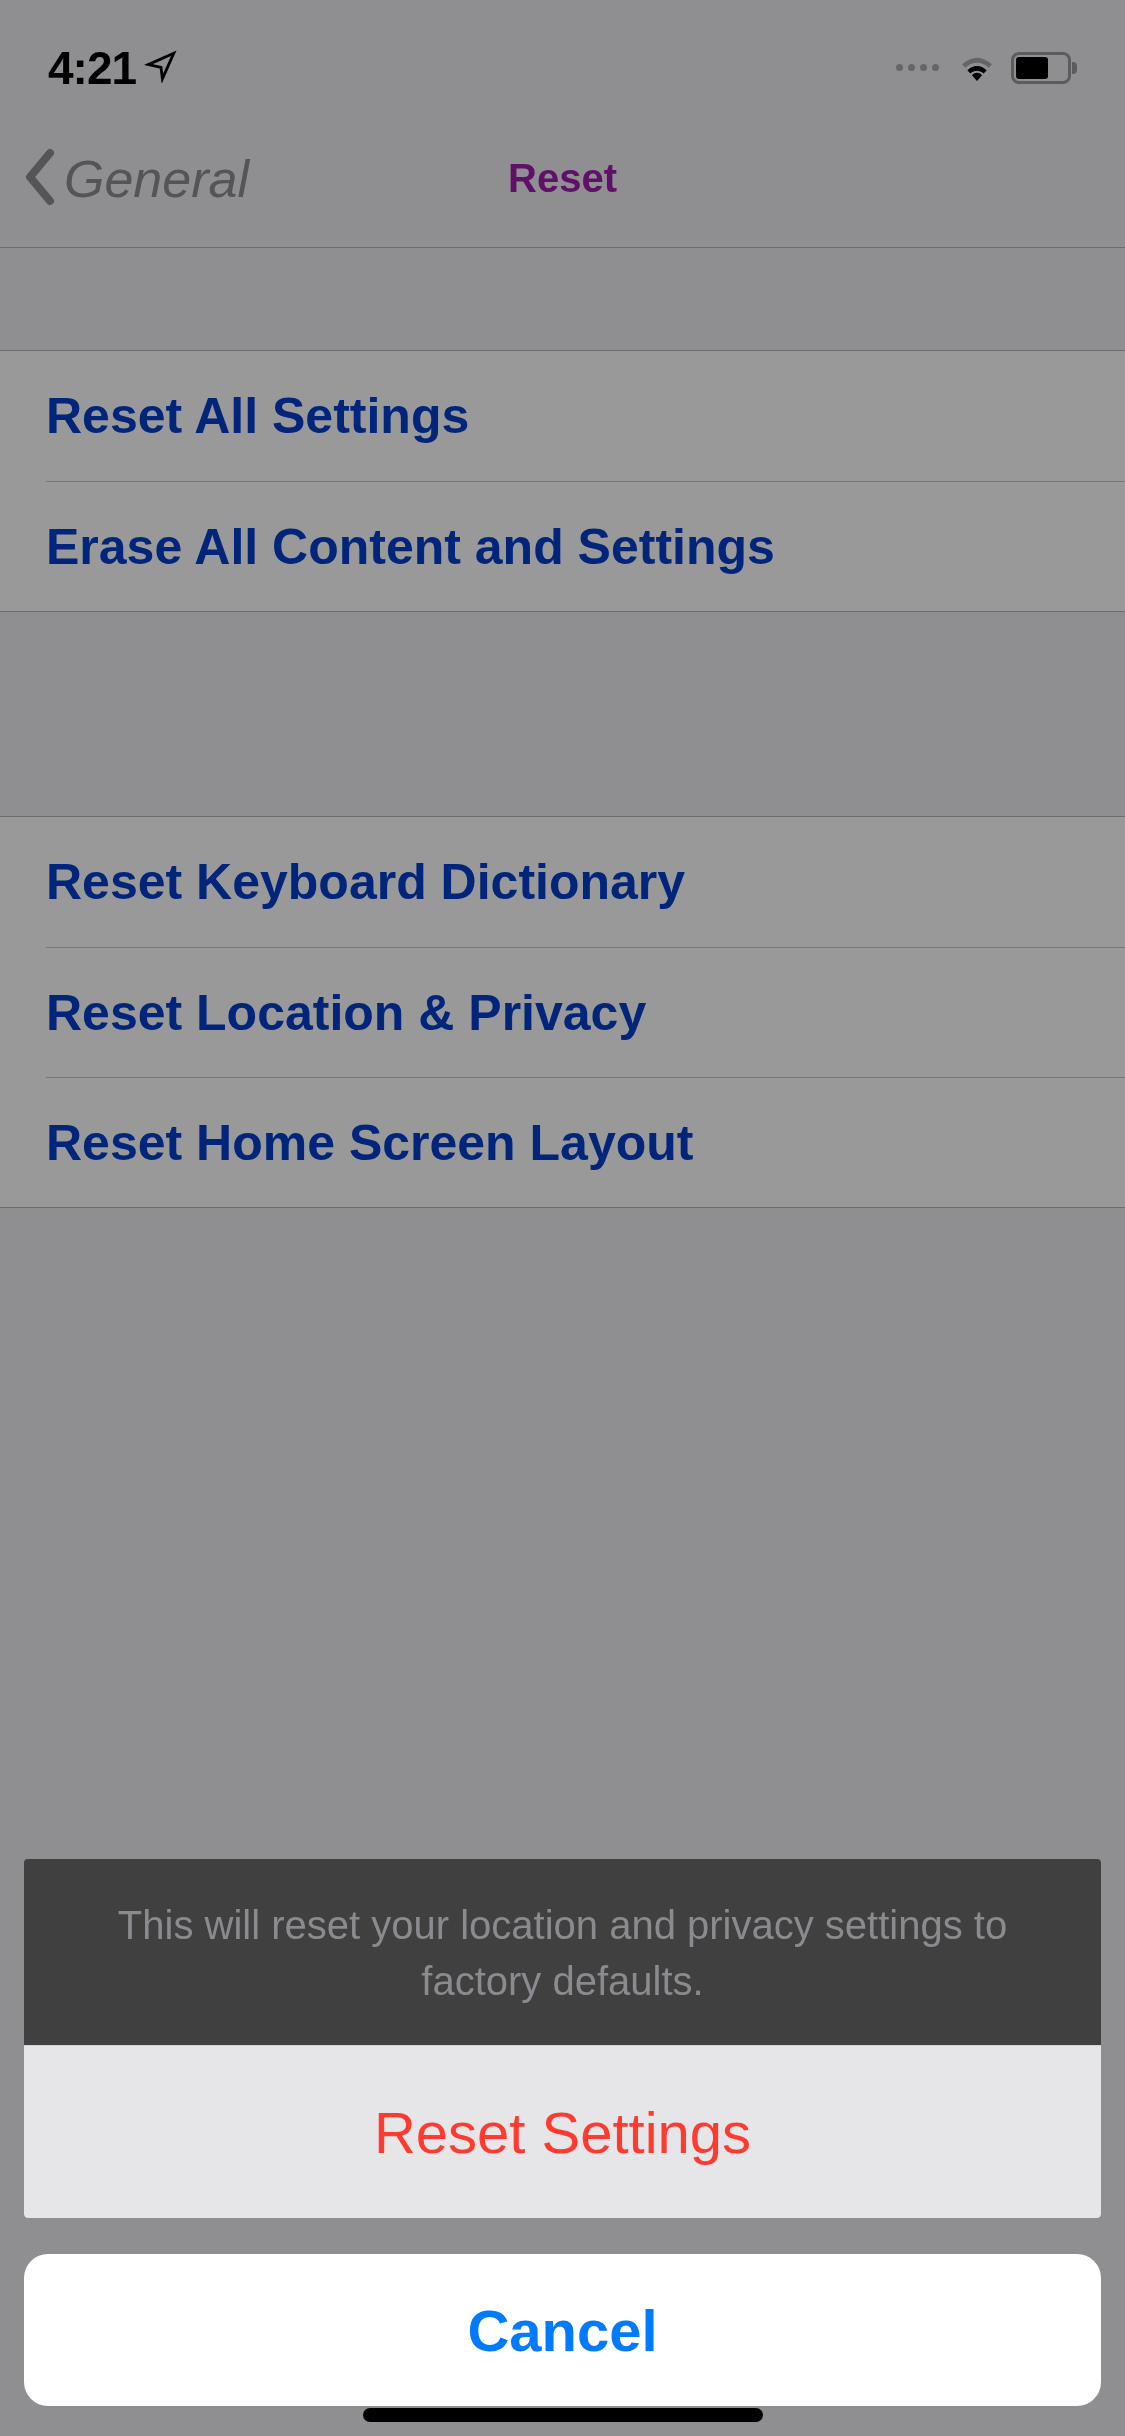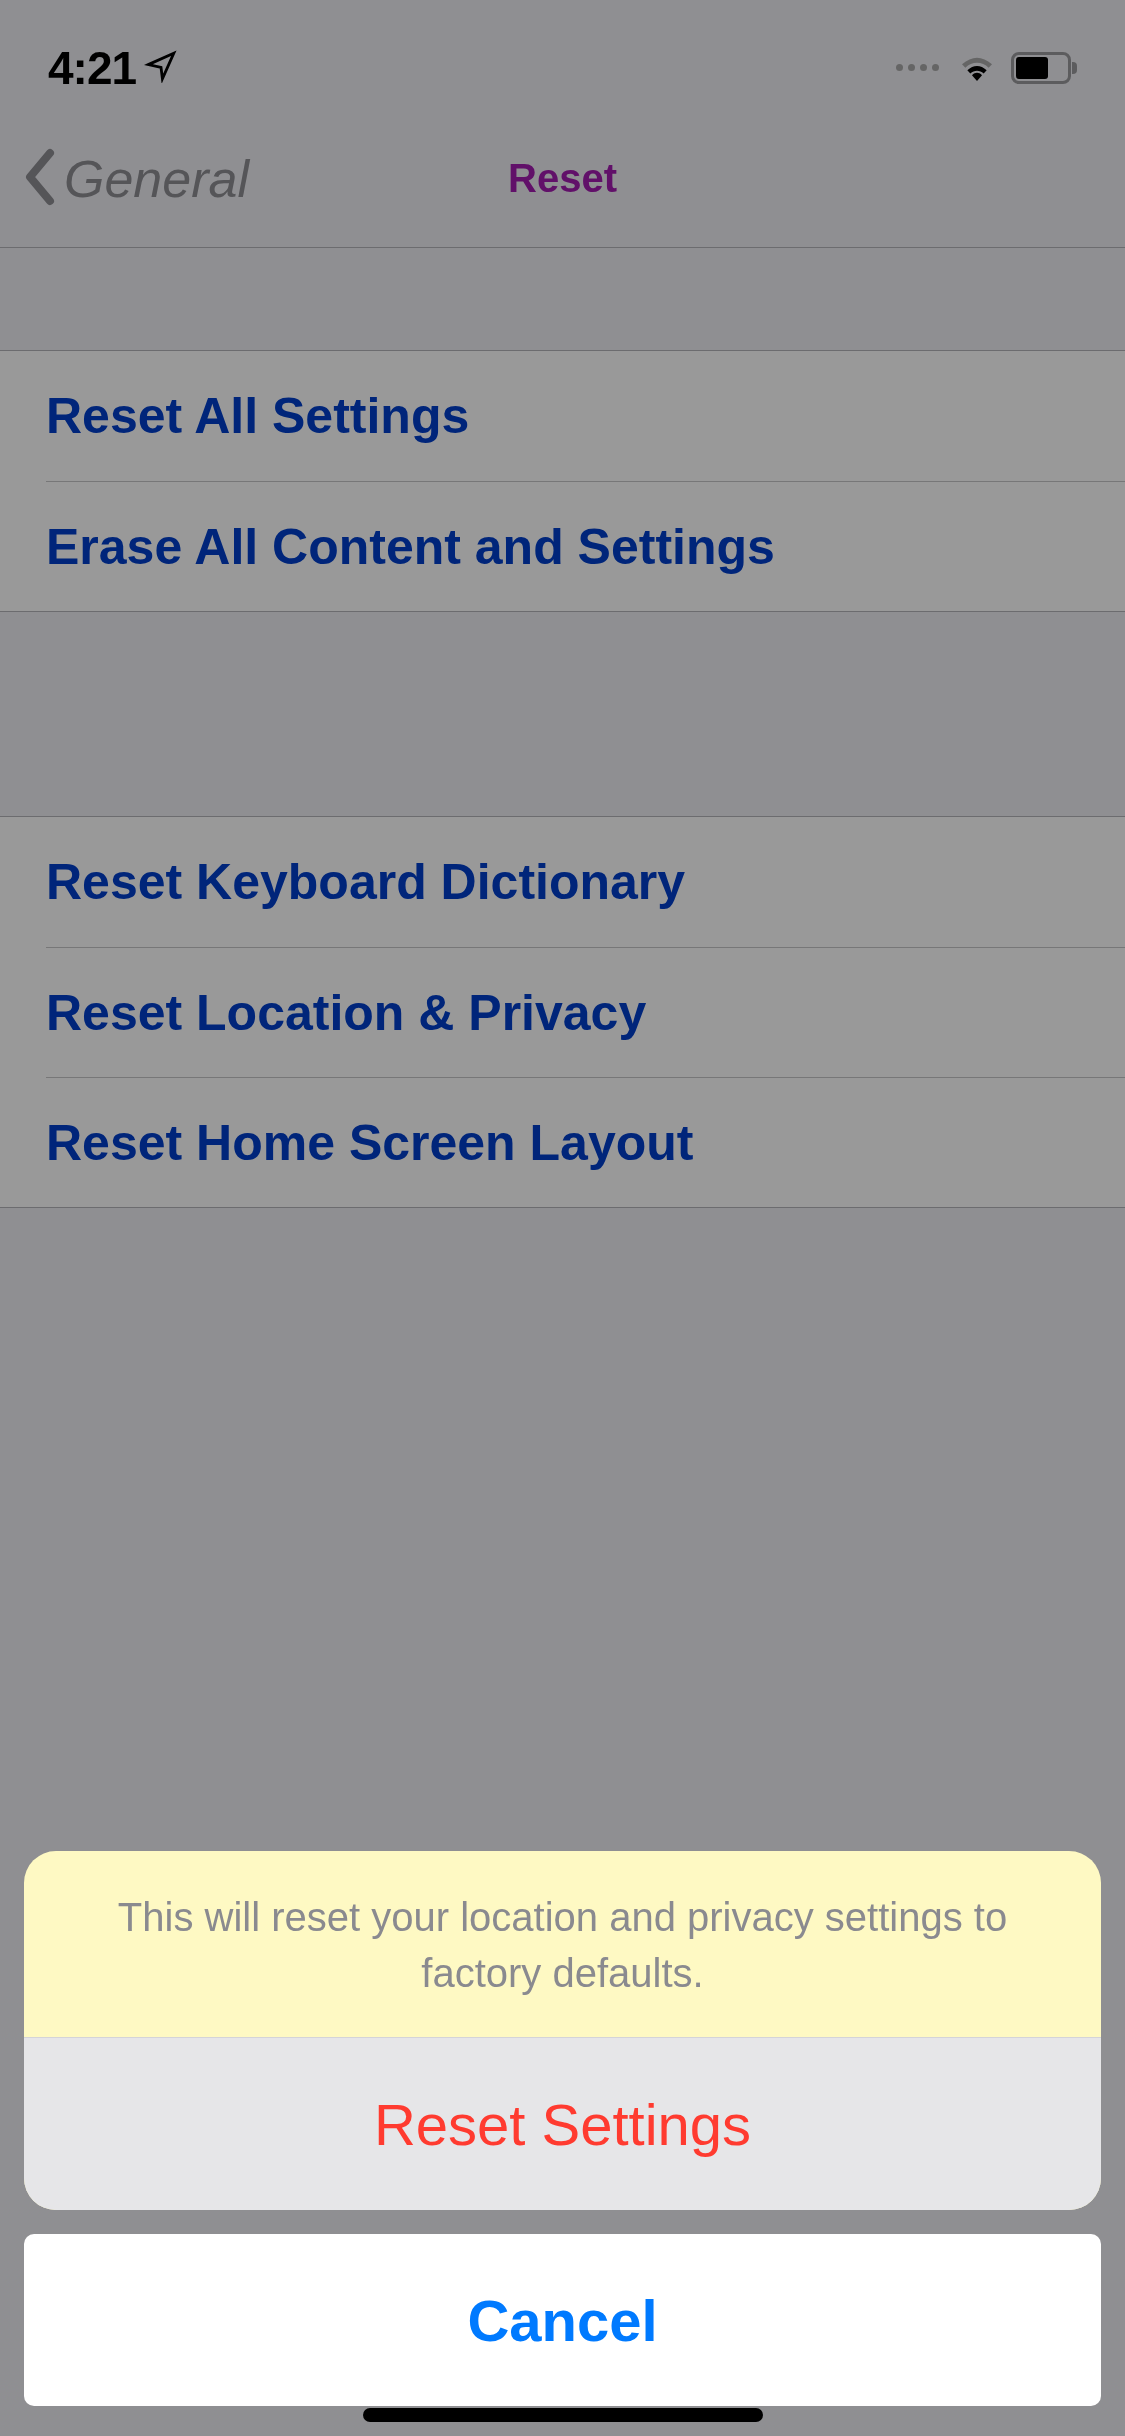--- a/index.html
+++ b/index.html
@@ -180,22 +180,22 @@
       position: absolute;
       inset: 0;
       background: rgba(0,0,0,0.4);
       display: flex;
       flex-direction: column;
       justify-content: flex-end;
       padding: 0 24px 30px;
     }
 
     .sheet {
-      background: #fef9c3;
-      border-radius: 32px;
+      background: #404040;
+      border-radius: 4px;
       overflow: hidden;
       backdrop-filter: blur(20px);
     }
 
     .sheet-message {
       padding: 38px 40px 36px;
       text-align: center;
       font-size: 40px;
       line-height: 1.4;
       color: #8a8a8f;
@@ -211,24 +211,24 @@
       background: #e6e6e8;
     }
 
     .sheet-action-label {
       font-size: 58px;
       color: #ff3b30;
       font-weight: 400;
     }
 
     .sheet-cancel {
-      margin-top: 24px;
+      margin-top: 36px;
       background: #ffffff;
-      border-radius: 10px;
-      height: 172px;
+      border-radius: 24px;
+      height: 152px;
       display: flex;
       align-items: center;
       justify-content: center;
     }
 
     .sheet-cancel-label {
       font-size: 58px;
       color: #007aff;
       font-weight: 600;
     }

